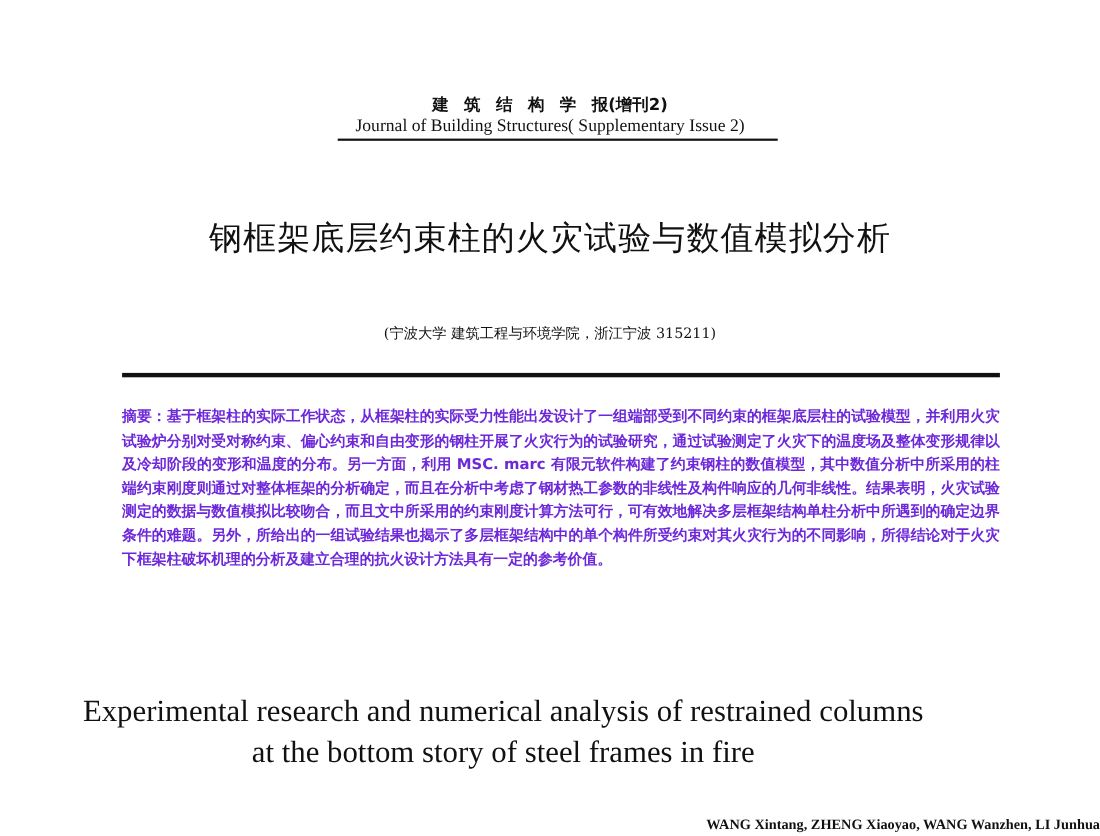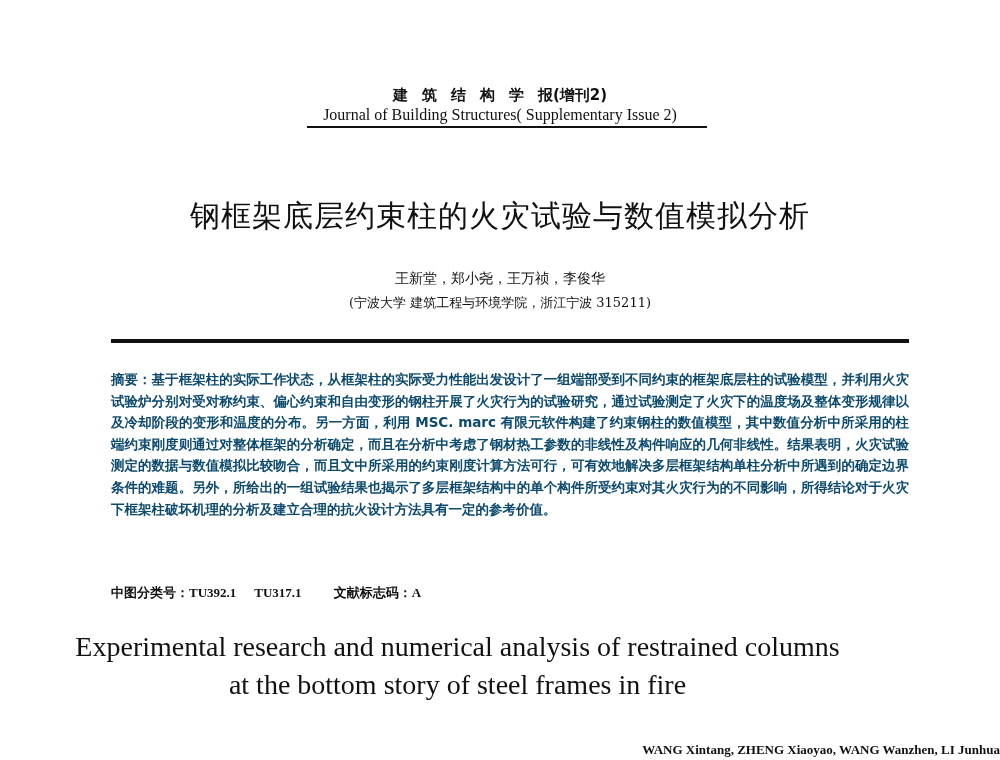--- a/index.html
+++ b/index.html
@@ -13,21 +13,21 @@
   .rule-top { position: absolute; top: 126px; left: 307px; width: 400px; height: 2px; background: #111; }
   .title-cn { position: absolute; top: 196px; left: 0; width: 1000px; text-align: center;
     font-family: "DejaVu Sans", sans-serif; font-size: 30px; letter-spacing: 1px; }
   .authors-cn { position: absolute; top: 270px; left: 0; width: 1000px; text-align: center;
     font-family: "DejaVu Serif", serif; font-size: 14px; }
   .affil-cn { position: absolute; top: 294px; left: 0; width: 1000px; text-align: center;
     font-family: "DejaVu Serif", serif; font-size: 13px; font-weight: normal; }
   .rule-thick { position: absolute; top: 339px; left: 111px; width: 798px; height: 4px; background: #111; }
   .abstract { position: absolute; top: 369px; left: 111px; width: 798px;
     font-family: "DejaVu Sans", sans-serif; font-size: 13.5px; line-height: 21.6px; font-weight: bold;
-    text-align: justify; text-align-last: left; color: #0c4a6e; }
+    text-align: justify; text-align-last: left; color: #6d28d9; }
   .abstract .lbl { font-weight: bold; }
   .meta-line { position: absolute; left: 111px; font-family: "DejaVu Sans", sans-serif; font-size: 13px; font-weight: bold; }
   .kw { top: 563px; }
   .clc { top: 584px; }
   .clc .gap { display: inline-block; width: 18px; }
   .clc .gap2 { display: inline-block; width: 32px; }
   .title-en { position: absolute; top: 628px; left: 0; width: 915px; text-align: center;
     font-family: "Liberation Serif", serif; font-size: 28px; line-height: 38px; }
   .authors-en { position: absolute; top: 742px; left: 0; width: 1000px; text-align: right;
     font-family: "Liberation Serif", serif; font-size: 13px; font-weight: bold; }
@@ -36,29 +36,27 @@
 </head>
 <body>
 
 <div class="page">
 
   <div class="journal-cn"><span>建筑结构学</span><span class="suffix">报(增刊2)</span></div>
   <div class="journal-en">Journal of Building Structures( Supplementary Issue 2)</div>
   <div class="rule-top"></div>
 
   <div class="title-cn">钢框架底层约束柱的火灾试验与数值模拟分析</div>
-  <div class="authors-cn">王新堂，郑小尧，王万祯，李俊华</div>
   <div class="affil-cn">(宁波大学 建筑工程与环境学院，浙江宁波 315211)</div>
 
   <div class="rule-thick"></div>
 
   <div class="abstract"><span class="lbl">摘要：</span><span>基于框架柱的实际工作状态，从框架柱的实际受力性能出发设计了一组端部受到不同约束的框架底层柱的试验模型，并利用火灾试验炉分别对受对称约束、偏心约束和自由变形的钢柱开展了火灾行为的试验研究，通过试验测定了火灾下的温度场及整体变形规律以及冷却阶段的变形和温度的分布。另一方面，利用 MSC. marc 有限元软件构建了约束钢柱的数值模型，其中数值分析中所采用的柱端约束刚度则通过对整体框架的分析确定，而且在分析中考虑了钢材热工参数的非线性及构件响应的几何非线性。结果表明，火灾试验测定的数据与数值模拟比较吻合，而且文中所采用的约束刚度计算方法可行，可有效地解决多层框架结构单柱分析中所遇到的确定边界条件的难题。另外，所给出的一组试验结果也揭示了多层框架结构中的单个构件所受约束对其火灾行为的不同影响，所得结论对于火灾下框架柱破坏机理的分析及建立合理的抗火设计方法具有一定的参考价值。</span></div>
 
 
-  <div class="meta-line clc"><span>中图分类号：</span><span class="mono-num">TU392.1</span><span class="gap"></span><span class="mono-num">TU317.1</span><span class="gap2"></span><span>文献标志码：</span><span class="mono-num">A</span></div>
 
   <div class="title-en">
     <div>Experimental research and numerical analysis of restrained columns</div>
     <div>at the bottom story of steel frames in fire</div>
   </div>
 
   <div class="authors-en">WANG Xintang, ZHENG Xiaoyao, WANG Wanzhen, LI Junhua</div>
 </div>
 
 </body></html>

